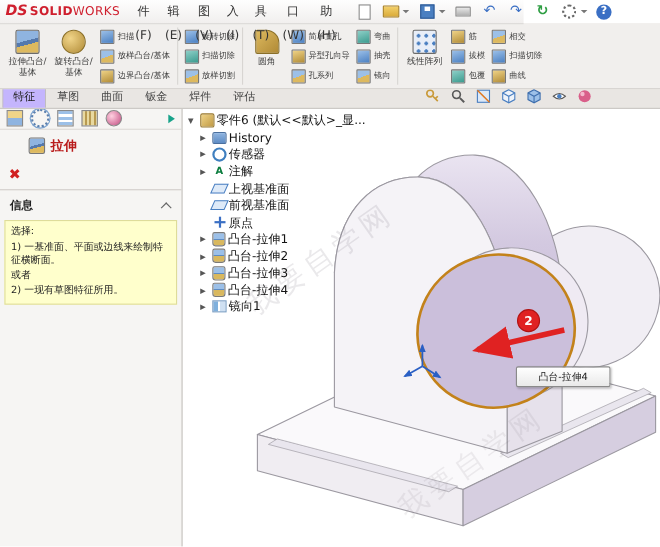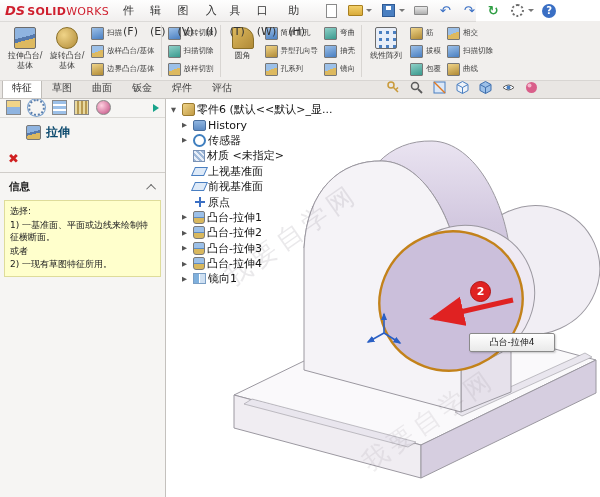--- a/index.html
+++ b/index.html
@@ -3,21 +3,21 @@
 <meta charset="utf-8">
 <style>
   html,body{margin:0;padding:0;}
   body{width:600px;height:497px;overflow:hidden;background:#fff;
        font-family:"DejaVu Sans","Liberation Sans",sans-serif;}
   .app{position:relative;width:600px;height:497px;overflow:hidden;background:#fff;}
 
   
   .menubar{position:absolute;left:0;top:0;width:476px;height:21px;z-index:30;
            background:linear-gradient(#fefefe,#f1efee);border-bottom:1px solid #dcdad8;
-           display:flex;align-items:center;}
+           display:flex;align-items:center;text-align:center;}
   .logo{display:flex;align-items:baseline;padding:0 8px 0 5px;}
   .logo-mark{color:#cf1f2e;font-weight:bold;font-style:italic;font-size:13px;margin-right:2px;}
   .logo-solid{color:#cf1f2e;font-weight:bold;font-size:11px;letter-spacing:.3px;}
   .logo-works{color:#cf1f2e;font-size:11px;letter-spacing:.3px;}
   .menu-item{padding:0 6px;font-size:11px;color:#333;line-height:21px;}
   .qbar{display:flex;align-items:center;gap:8px;margin-left:12px;}
   .qi{width:16px;height:16px;position:relative;display:inline-flex;align-items:center;justify-content:center;}
   .qi-new::before{content:"";width:9px;height:12px;background:#fff;border:1px solid #8a8a8a;}
   .qi-open::before{content:"";width:13px;height:9px;background:linear-gradient(#f3d06a,#d9ab3a);border:1px solid #a87f1f;border-radius:1px;}
   .qi-save::before{content:"";width:11px;height:11px;background:#4a7fc1;border:1px solid #2f5a94;}
@@ -57,38 +57,38 @@
   .fis-mix{background:linear-gradient(160deg,#9cc0e8 0 50%,#ddb95f 50% 100%);border:1px solid #777;}
   .fis-teal{background:linear-gradient(160deg,#8fd0c8,#3a9a8e);border:1px solid #777;}
   .badge{border-radius:50%;background:#e02222;color:#fff;font-weight:bold;
          display:flex;align-items:center;justify-content:center;border:1px solid #b01212;}
   .badge-1{position:absolute;left:50%;bottom:-4px;transform:translateX(-50%);width:15px;height:15px;font-size:10px;z-index:40;}
 
   
   .tabbar{position:absolute;left:0;top:77px;width:600px;height:21px;z-index:20;
           background:#e9e6e3;border-bottom:1px solid #c9c6c2;display:flex;align-items:flex-end;padding-left:2px;}
   .tab{font-size:10px;color:#444;padding:3px 9px;border:1px solid transparent;border-bottom:none;}
-  .tab.active{background:#ffffff;border-color:#bfbcb8;color:#222;border-radius:2px 2px 0 0;text-align:right;}
+  .tab.active{background:#c4b5fd;border-color:#bfbcb8;color:#222;border-radius:2px 2px 0 0;text-align:right;}
   .tb-icons{position:absolute;left:386px;top:3px;display:flex;gap:8px;align-items:center;}
   .tbi{width:15px;height:15px;display:block;}
 
   
   .pm{position:absolute;left:0;top:98px;width:165px;bottom:0;background:#f6f5f3;
       border-right:1px solid #c4c1bd;z-index:10;display:flex;flex-direction:column;}
   .pm-tabs{height:19px;display:flex;align-items:center;gap:7px;padding:0 6px;border-bottom:1px solid #dcdad6;}
   .pmt{width:13px;height:13px;flex:0 0 auto;}
   .pmt-feat{background:linear-gradient(#f0d488 0 50%,#8fb4e0 50% 100%);border:1px solid #888;}
   .pmt-prop{border:2px dotted #5a7fae;border-radius:50%;box-shadow:0 0 0 1px #7aa2cf;}
   .pmt-conf{background:repeating-linear-gradient(0deg,#9cc0e8 0 3px,#fff 3px 5px);border:1px solid #888;}
   .pmt-dim{background:repeating-linear-gradient(90deg,#e8d9a0 0 2px,#b89a50 2px 4px);border:1px solid #888;}
   .pmt-disp{background:radial-gradient(circle at 35% 35%,#ffd0e0,#c04a7f);border-radius:50%;border:1px solid #888;}
   .pmt-flyout{margin-left:auto;width:0;height:0;border-top:4px solid transparent;border-bottom:4px solid transparent;border-left:6px solid #18a38a;}
   .pm-title-row{display:flex;align-items:center;gap:5px;padding:6px 8px 4px 26px;}
   .pmt-extrude{width:13px;height:13px;background:linear-gradient(165deg,#8fb4e0 0 45%,#5579ad 45% 60%,#ddb95f 60% 100%);border:1px solid #777;border-radius:2px;}
-  .pm-title{font-size:12px;font-weight:bold;color:#0c4a6e;}
+  .pm-title{font-size:12px;font-weight:bold;color:#b91c1c;}
   .pm-actions{padding:3px 8px 5px;border-bottom:1px solid #d0cdc9;}
   .pm-close{color:#d02020;font-size:13px;font-weight:bold;line-height:14px;display:inline-block;}
   .pm-close::before{content:"✖";}
   .pm-section{display:flex;align-items:center;padding:7px 9px 3px;font-size:10.5px;font-weight:bold;color:#222;}
   .chev{margin-left:auto;width:6px;height:6px;border-left:1.6px solid #666;border-top:1.6px solid #666;transform:rotate(45deg) translateY(2px);}
   .pm-msg{margin:3px 4px;background:#ffffcc;border:1px solid #dedc9a;padding:4px 5px;font-size:9px;color:#222;line-height:1.4;}
   .pm-msg div{margin-bottom:1px;}
 
   
   .viewport{position:absolute;left:166px;top:98px;right:0;bottom:0;background:#fff;overflow:hidden;}
@@ -386,23 +386,23 @@
           <span class="tarr c"></span>
           <span class="ti ti-history"></span>
           <span class="tlabel">History</span>
         </div>
         <div class="tree-row">
           <span class="tarr c"></span>
           <span class="ti ti-sensors"></span>
           <span class="tlabel">传感器</span>
         </div>
         <div class="tree-row">
-          <span class="tarr"></span>
-          <span class="ti ti-material"></span>
-          <span class="tlabel">材质 &lt;未指定&gt;</span>
+          <span class="tarr c"></span>
+          <span class="ti ti-ann"></span>
+          <span class="tlabel">注解</span>
         </div>
         <div class="tree-row">
           <span class="tarr"></span>
           <span class="ti">
               <span class="ti-plane"></span>
             </span>
           <span class="tlabel">上视基准面</span>
         </div>
         <div class="tree-row">
           <span class="tarr"></span>

